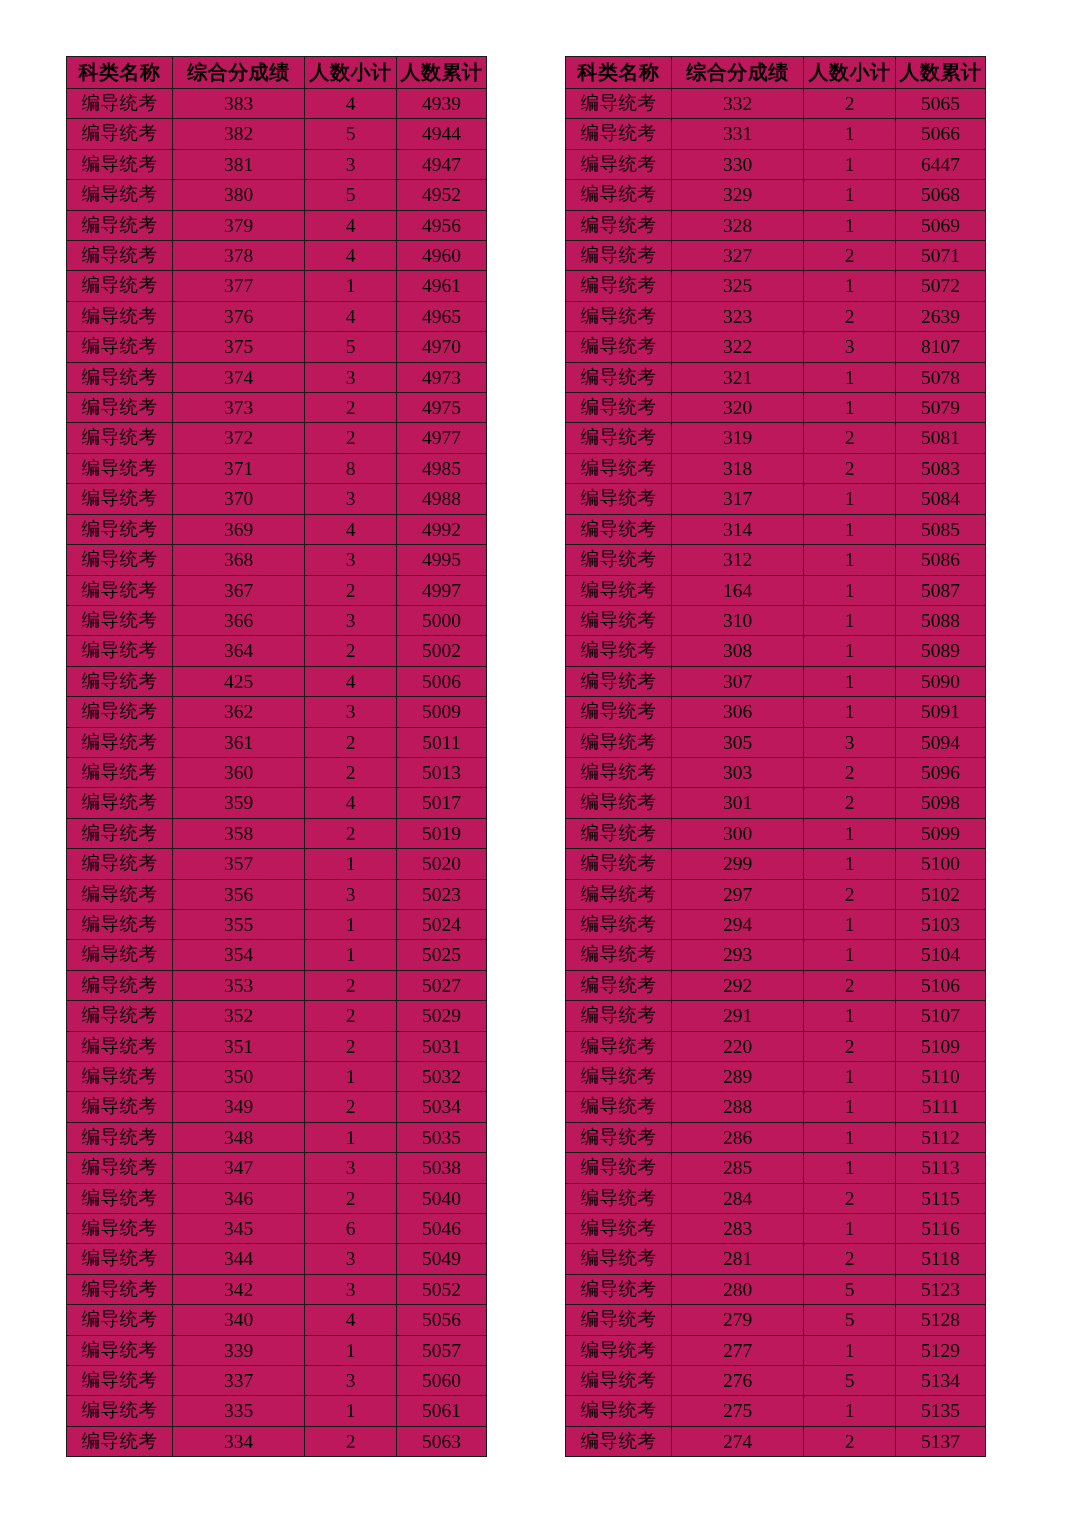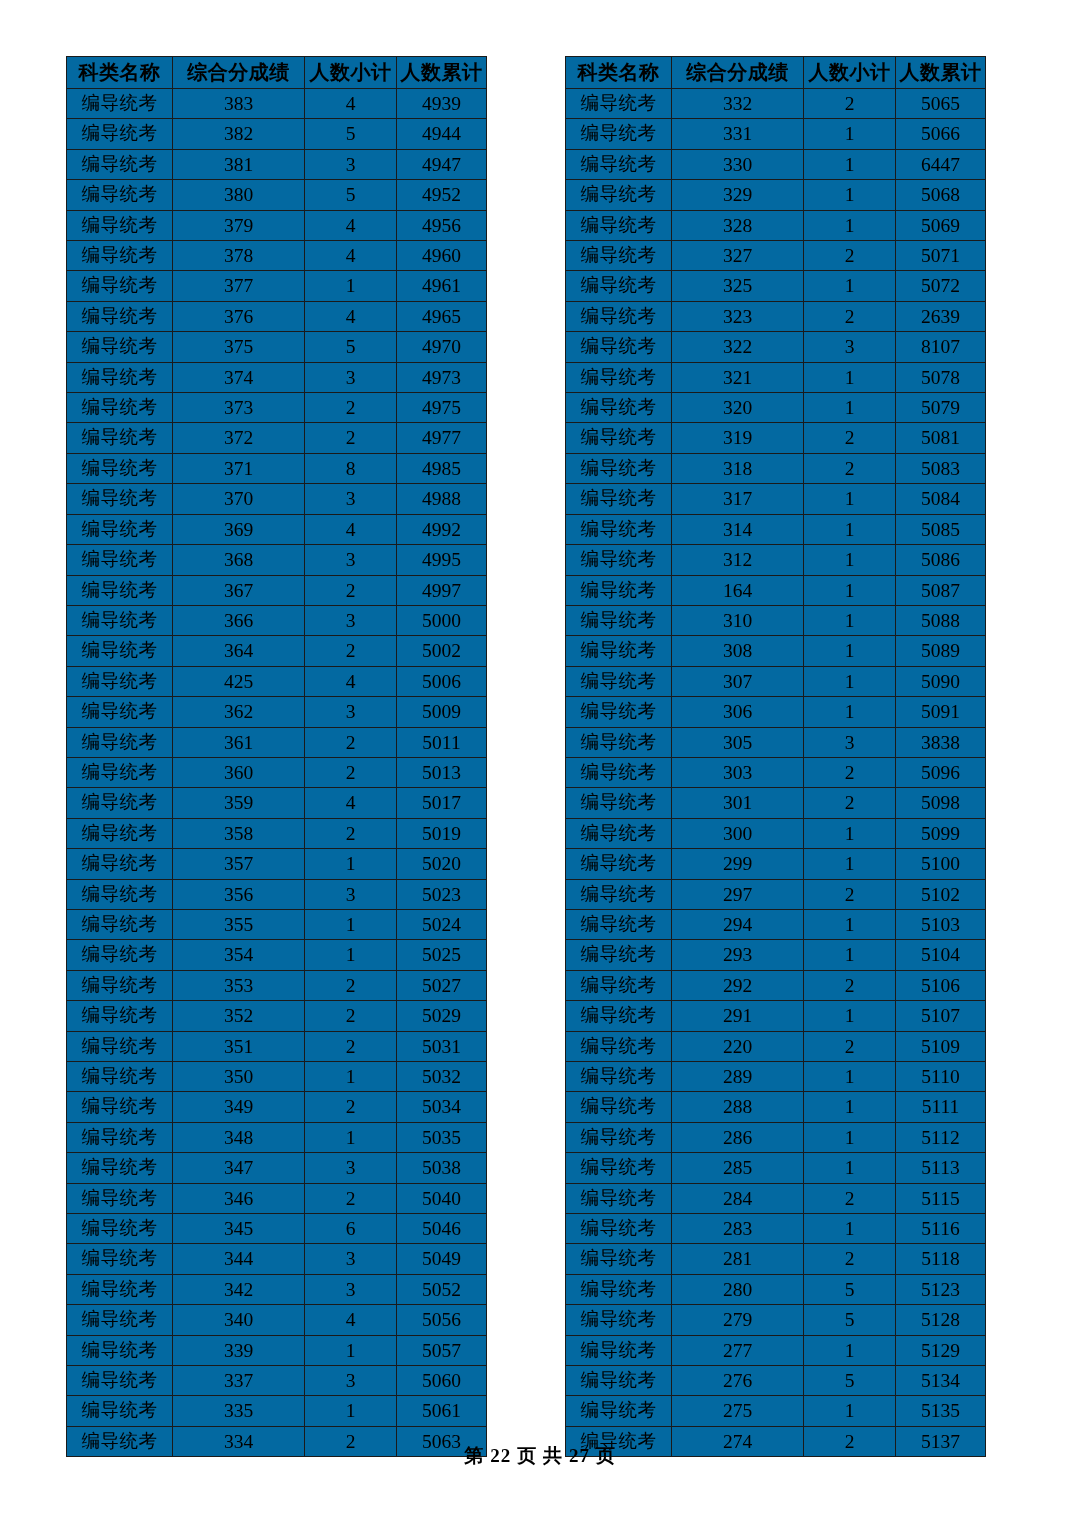--- a/index.html
+++ b/index.html
@@ -35,21 +35,21 @@
   .table-wrap {
     width: 420px;
   }
   .table-wrap.left  { margin-left: 66px; }
   .table-wrap.right { margin-left: 79px; }
 
   table.score-table {
     border-collapse: collapse;
     table-layout: fixed;
     width: 420px;
-    background: #0369a1;
+    background: #be185d;
     padding-left: 44px;
   }
   table.score-table col.c-name  { width: 106px; }
   table.score-table col.c-score { width: 132px; }
   table.score-table col.c-sub   { width: 92px;  }
   table.score-table col.c-cum   { width: 90px;  }
 
   table.score-table th,
   table.score-table td {
     border: 1px solid #1a1a1a;
@@ -531,21 +531,21 @@
             <tr>
               <td class="cat">编导统考</td>
               <td class="num">306</td>
               <td class="num">1</td>
               <td class="num">5091</td>
             </tr>
             <tr>
               <td class="cat">编导统考</td>
               <td class="num">305</td>
               <td class="num">3</td>
-              <td class="num">3838</td>
+              <td class="num">5094</td>
             </tr>
             <tr>
               <td class="cat">编导统考</td>
               <td class="num">303</td>
               <td class="num">2</td>
               <td class="num">5096</td>
             </tr>
             <tr>
               <td class="cat">编导统考</td>
               <td class="num">301</td>
@@ -677,17 +677,14 @@
               <td class="num">274</td>
               <td class="num">2</td>
               <td class="num">5137</td>
             </tr>
           </tbody>
       </table>
     </div>
 
   </div>
 
-  <div class="footer">
-    <span class="seg">第</span><span class="seg">22</span><span class="seg">页 共</span><span class="seg">27</span><span class="seg">页</span>
-  </div>
 
 </div>
 
 </body></html>

